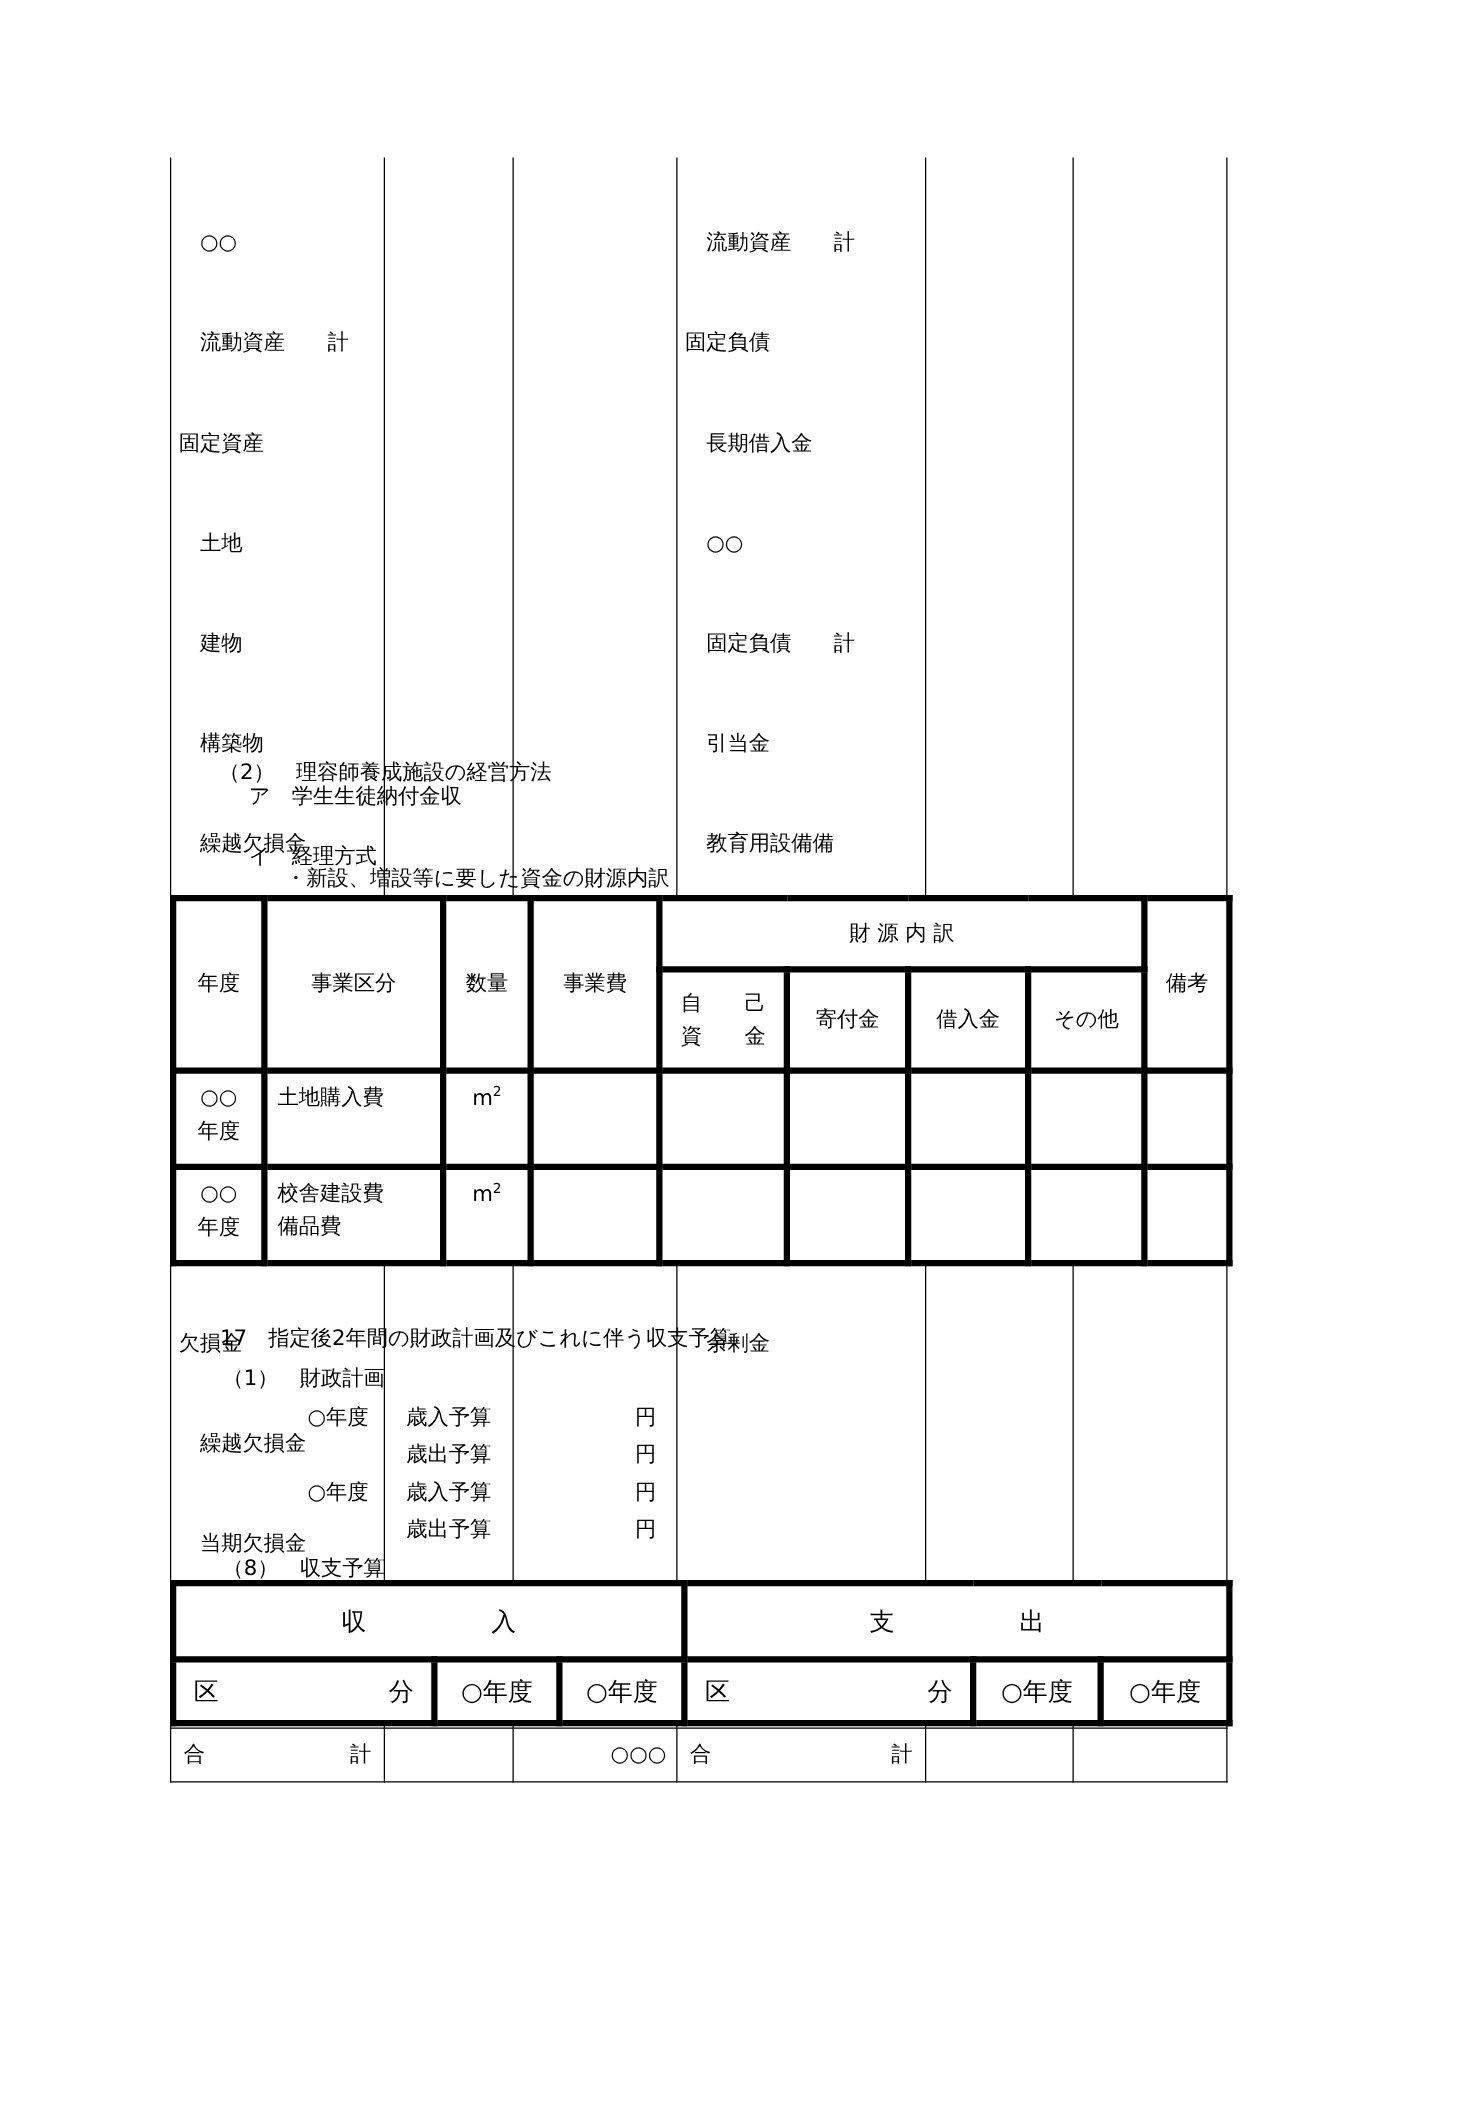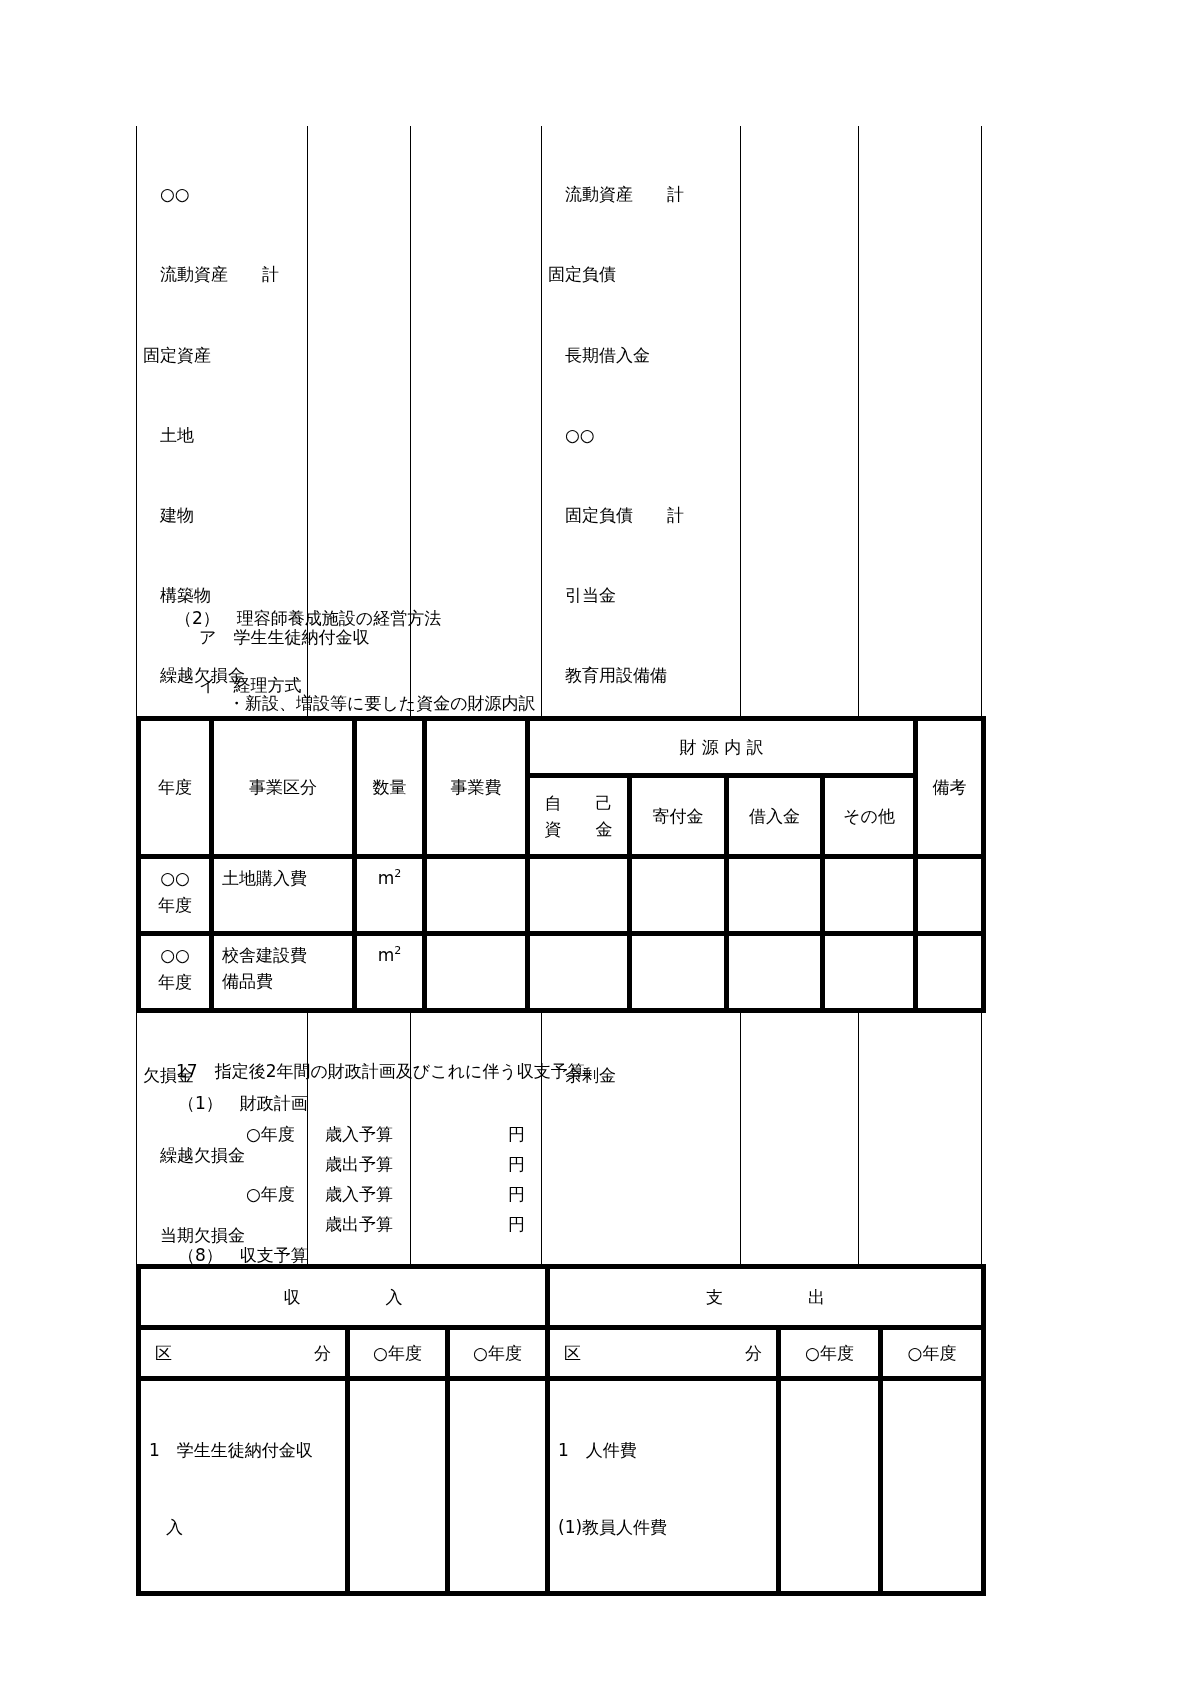--- a/index.html
+++ b/index.html
@@ -139,21 +139,21 @@
 
   
   .t3-wrap {
     position: absolute;
     left: 136px;
     top: 1264px;
     width: 845px;
   }
   table.t3 { width: 845px; }
   table.t3 td {
-    font-size: 17px;
+    font-size: 20px;
     text-align: center;
     vertical-align: middle;
   }
   table.t3 td.t3-title { height: 56px; }
   table.t3 td.t3-sub { height: 46px; }
   table.t3 td.t3-data { height: 58px; vertical-align: top; text-align: left; }
   .kubun {
     display: flex;
     justify-content: space-between;
     padding: 0 14px;
@@ -385,36 +385,18 @@
             <td class="t3-sub">○年度</td>
             <td class="t3-sub">
               <div class="kubun">
                 <span>区</span>
                 <span>分</span>
               </div>
             </td>
             <td class="t3-sub">○年度</td>
             <td class="t3-sub">○年度</td>
           </tr>
-          <tr>
-            <td class="t3-data">
-              <div class="rowlabel">
-                <div>1　学生生徒納付金収</div>
-                <div>　入</div>
-              </div>
-            </td>
-            <td class="t3-data"></td>
-            <td class="t3-data"></td>
-            <td class="t3-data">
-              <div class="rowlabel">
-                <div>1　人件費</div>
-                <div>(1)教員人件費</div>
-              </div>
-            </td>
-            <td class="t3-data"></td>
-            <td class="t3-data"></td>
-          </tr>
         </tbody>
       </table>
     </div>
 
   </div>
 </div>
 
 </body></html>

